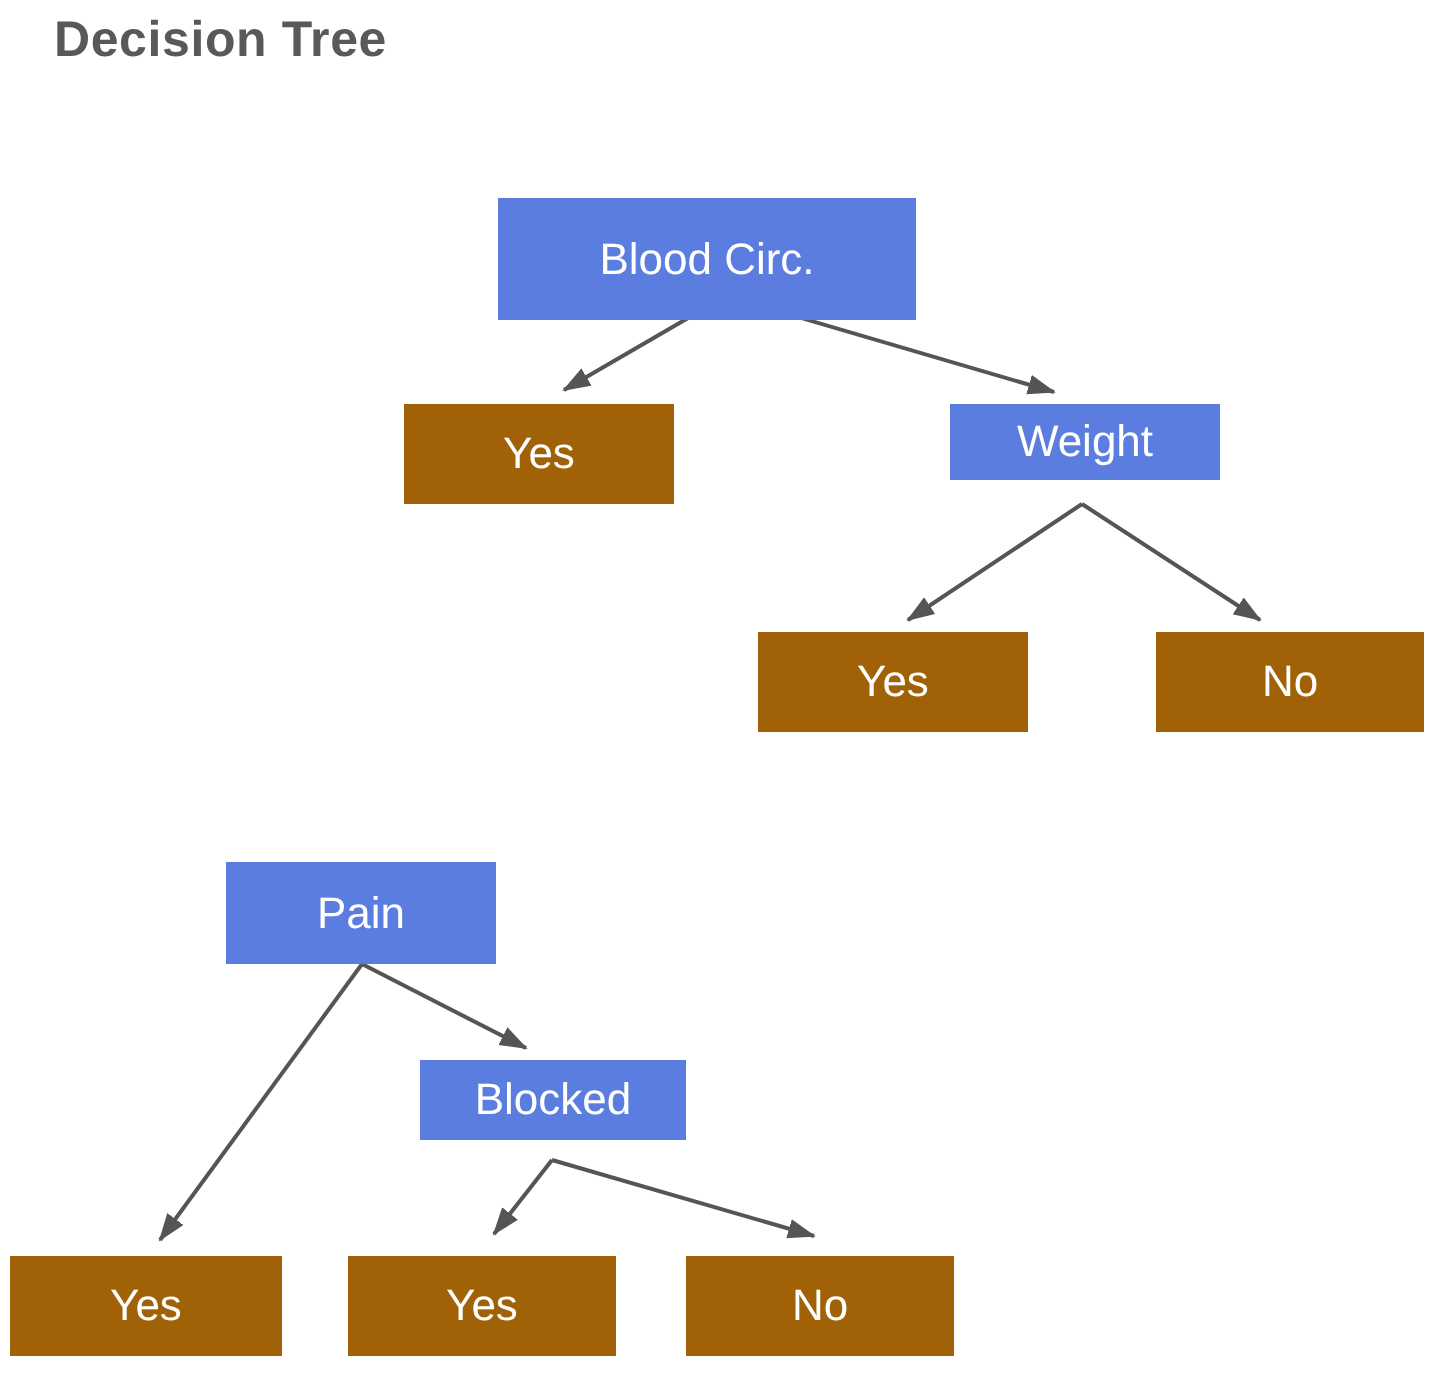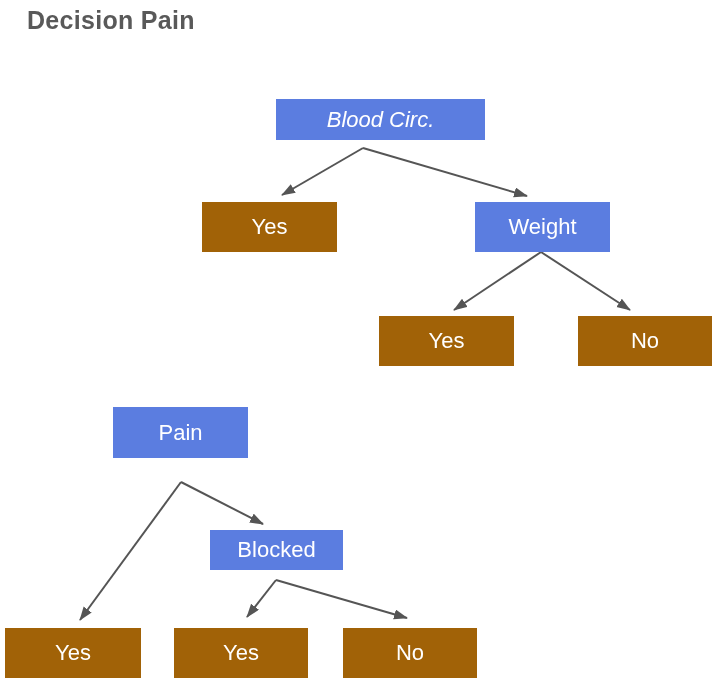--- a/index.html
+++ b/index.html
@@ -46,45 +46,45 @@
     user-select: none;
   }
   .node.decision { background: #5b7de0; }
   .node.leaf     { background: #a16207; }
 </style>
 </head>
 <body>
 
 <div class="canvas">
 
-  <div class="page-title">Decision Pain</div>
+  <div class="page-title">Decision Tree</div>
 
   <svg class="edges-svg" viewBox="0 0 724 690" xmlns="http://www.w3.org/2000/svg">
     <defs>
       <marker id="arrowhead" markerWidth="8" markerHeight="6" refX="6.5" refY="2.5" orient="auto">
         <path d="M0,0 L7,2.5 L0,5 Z" fill="#555555"></path>
       </marker>
     </defs>
 
     <line x1="363" y1="148" x2="282" y2="195" marker-end="url(#arrowhead)"></line>
     <line x1="363" y1="148" x2="527" y2="196" marker-end="url(#arrowhead)"></line>
     <line x1="541" y1="252" x2="454" y2="310" marker-end="url(#arrowhead)"></line>
     <line x1="541" y1="252" x2="630" y2="310" marker-end="url(#arrowhead)"></line>
 
     <line x1="181" y1="482" x2="80" y2="620" marker-end="url(#arrowhead)"></line>
     <line x1="181" y1="482" x2="263" y2="524" marker-end="url(#arrowhead)"></line>
     <line x1="276" y1="580" x2="247" y2="617" marker-end="url(#arrowhead)"></line>
     <line x1="276" y1="580" x2="407" y2="618" marker-end="url(#arrowhead)"></line>
   </svg>
 
-  <div class="node decision" style="left:276px; top:99px;  width:209px; height:41px;font-style:italic;">Blood Circ.</div>
+  <div class="node decision" style="left:249px; top:99px;  width:209px; height:61px;">Blood Circ.</div>
   <div class="node leaf" style="left:202px; top:202px; width:135px; height:50px;">Yes</div>
-  <div class="node decision" style="left:475px; top:202px; width:135px; height:50px;">Weight</div>
+  <div class="node decision" style="left:475px; top:202px; width:135px; height:38px;">Weight</div>
   <div class="node leaf" style="left:379px; top:316px; width:135px; height:50px;">Yes</div>
   <div class="node leaf" style="left:578px; top:316px; width:134px; height:50px;">No</div>
 
-  <div class="node decision" style="left:113px; top:407px; width:135px; height:51px;">Pain</div>
+  <div class="node decision" style="left:113px; top:431px; width:135px; height:51px;">Pain</div>
   <div class="node decision" style="left:210px; top:530px; width:133px; height:40px;">Blocked</div>
   <div class="node leaf" style="left:5px;   top:628px; width:136px; height:50px;">Yes</div>
   <div class="node leaf" style="left:174px; top:628px; width:134px; height:50px;">Yes</div>
   <div class="node leaf" style="left:343px; top:628px; width:134px; height:50px;">No</div>
 
 </div>
 
 </body></html>

